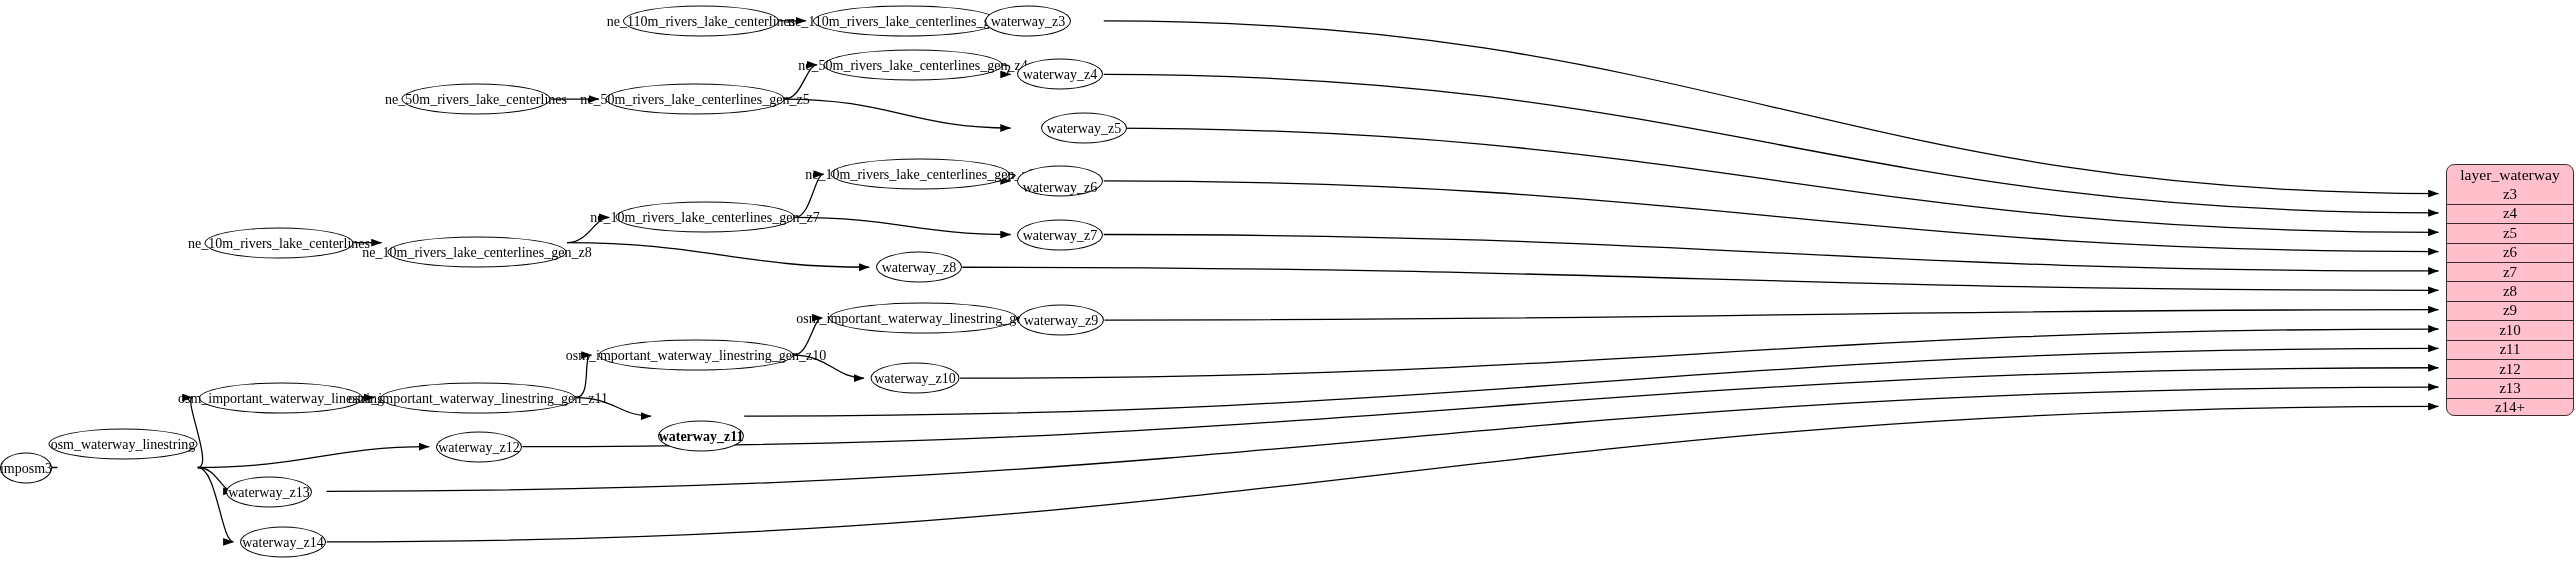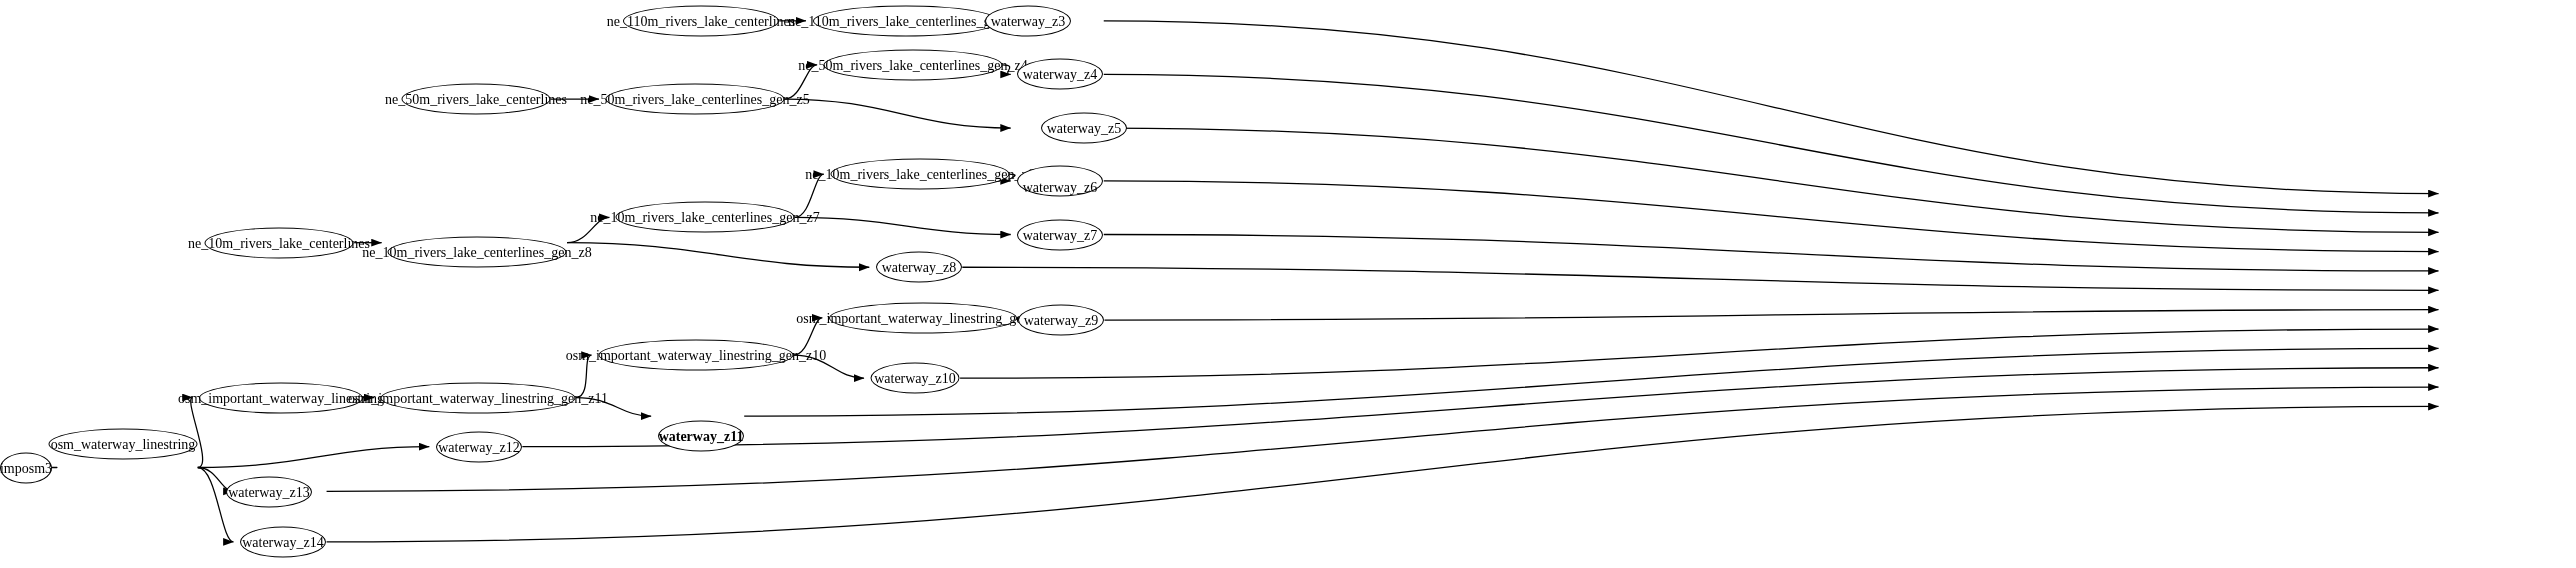--- a/index.html
+++ b/index.html
@@ -180,14 +180,31 @@
         <span>waterway_z12</span>
       </div>
       <div class="node" style="left: 269px; top: 492px; width: 86px; height: 31px;">
         <span>waterway_z13</span>
       </div>
       <div class="node" style="left: 283px; top: 542px; width: 86px; height: 31px;">
         <span>waterway_z14</span>
       </div>
     </div>
 
+  <div class="legend" id="legend-box" style="left: 2510px; top: 290px; width: 128px; height: 252px; background: rgb(255, 192, 203); border-color: rgb(58, 43, 43);">
+    <div class="lhead" style="height: 19.4px;">layer_waterway</div>
+    <div id="legend-rows">
+        <div class="lrow first" style="height: 19.4px; border-color: rgb(58, 43, 43);">z3</div>
+        <div class="lrow" style="height: 19.4px; border-color: rgb(58, 43, 43);">z4</div>
+        <div class="lrow" style="height: 19.4px; border-color: rgb(58, 43, 43);">z5</div>
+        <div class="lrow" style="height: 19.4px; border-color: rgb(58, 43, 43);">z6</div>
+        <div class="lrow" style="height: 19.4px; border-color: rgb(58, 43, 43);">z7</div>
+        <div class="lrow" style="height: 19.4px; border-color: rgb(58, 43, 43);">z8</div>
+        <div class="lrow" style="height: 19.4px; border-color: rgb(58, 43, 43);">z9</div>
+        <div class="lrow" style="height: 19.4px; border-color: rgb(58, 43, 43);">z10</div>
+        <div class="lrow" style="height: 19.4px; border-color: rgb(58, 43, 43);">z11</div>
+        <div class="lrow" style="height: 19.4px; border-color: rgb(58, 43, 43);">z12</div>
+        <div class="lrow" style="height: 19.4px; border-color: rgb(58, 43, 43);">z13</div>
+        <div class="lrow" style="height: 19.4px; border-color: rgb(58, 43, 43);">z14+</div>
+      </div>
+  </div>
 </div>
 
 
 </body></html>

